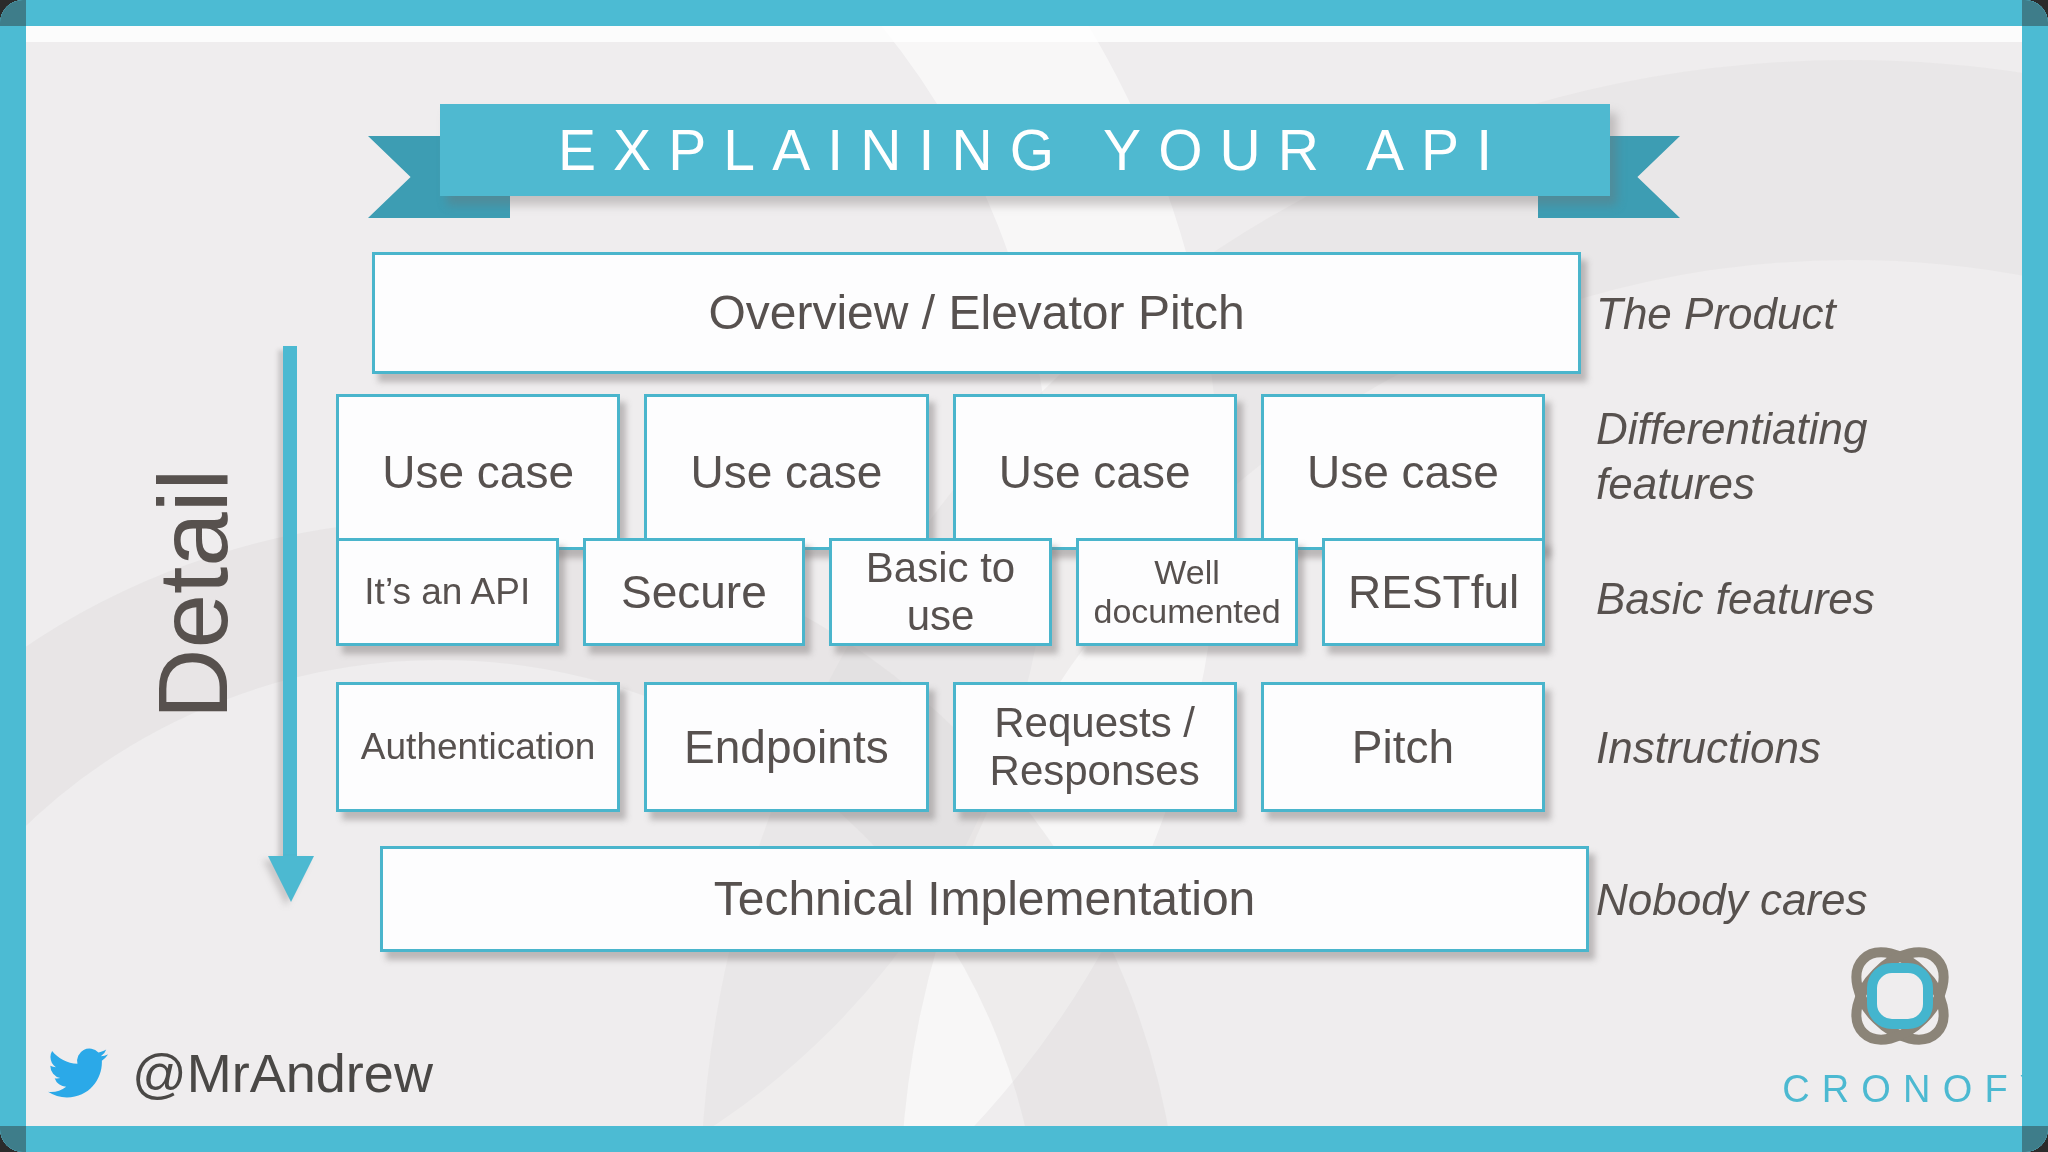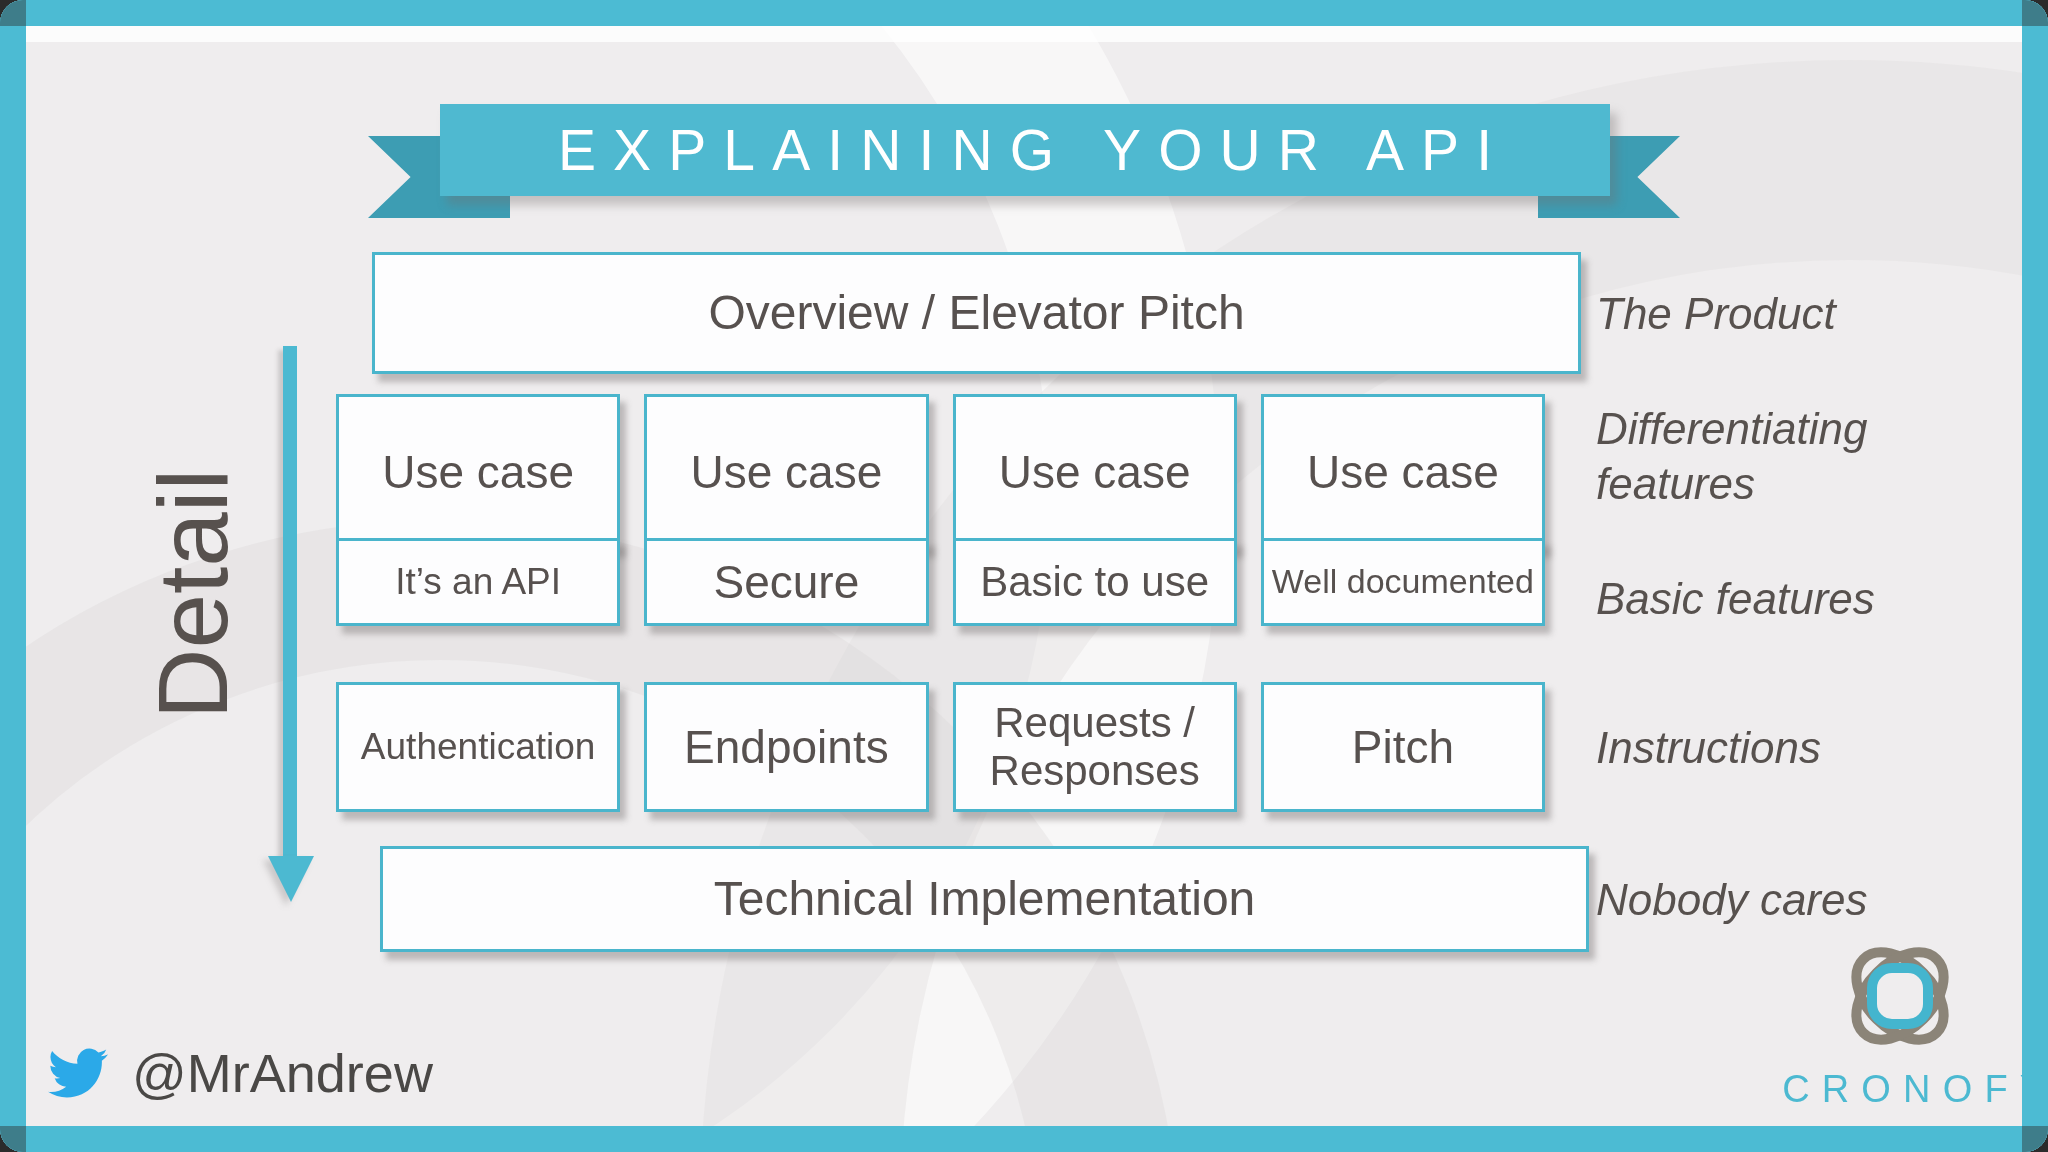--- a/index.html
+++ b/index.html
@@ -45,21 +45,21 @@
   }
   .arrow-head {
     position:absolute; left:268px; top:856px; width:0; height:0; z-index:2;
     border-left:23px solid transparent; border-right:23px solid transparent; border-top:46px solid #4CB9D1;
     filter:drop-shadow(-5px 4px 3px rgba(120,115,115,0.30));
   }
   
   .row { position:absolute; left:336px; width:1209px; display:flex; gap:24px; z-index:3; }
   .row-1 { top:252px; height:122px;padding-left:36px; }
   .row-2 { top:394px; height:156px; }
-  .row-3 { top:538px; height:88px; }
+  .row-3 { top:538px; height:108px; }
   .row-4 { top:682px; height:130px; }
   .row-5 { top:846px; height:106px;padding-left:44px; }
   .box {
     flex:1; background:#fdfdfe; border:3px solid #4AB5CC;
     display:flex; align-items:center; justify-content:center; text-align:center;
     color:#57514F; line-height:1.15; padding:4px 8px; box-sizing:border-box;
     box-shadow:6px 8px 6px rgba(125,120,120,0.45);
   }
   .txt-xl { font-size:48px; }
   .txt-lg { font-size:46px; }
@@ -111,20 +111,21 @@
     <div class="box txt-lg">Use case</div>
     <div class="box txt-lg">Use case</div>
     <div class="box txt-lg">Use case</div>
   </div>
 
   <div class="row row-3">
     <div class="box txt-sm">It’s an API</div>
     <div class="box txt-lg">Secure</div>
     <div class="box txt-md">Basic to use</div>
     <div class="box txt-xs">Well documented</div>
+    <div class="box txt-lg">RESTful</div>
   </div>
 
   <div class="row row-4">
     <div class="box txt-sm">Authentication</div>
     <div class="box txt-lg">Endpoints</div>
     <div class="box txt-md">Requests / Responses</div>
     <div class="box txt-lg">Pitch</div>
   </div>
 
   <div class="row row-5">

